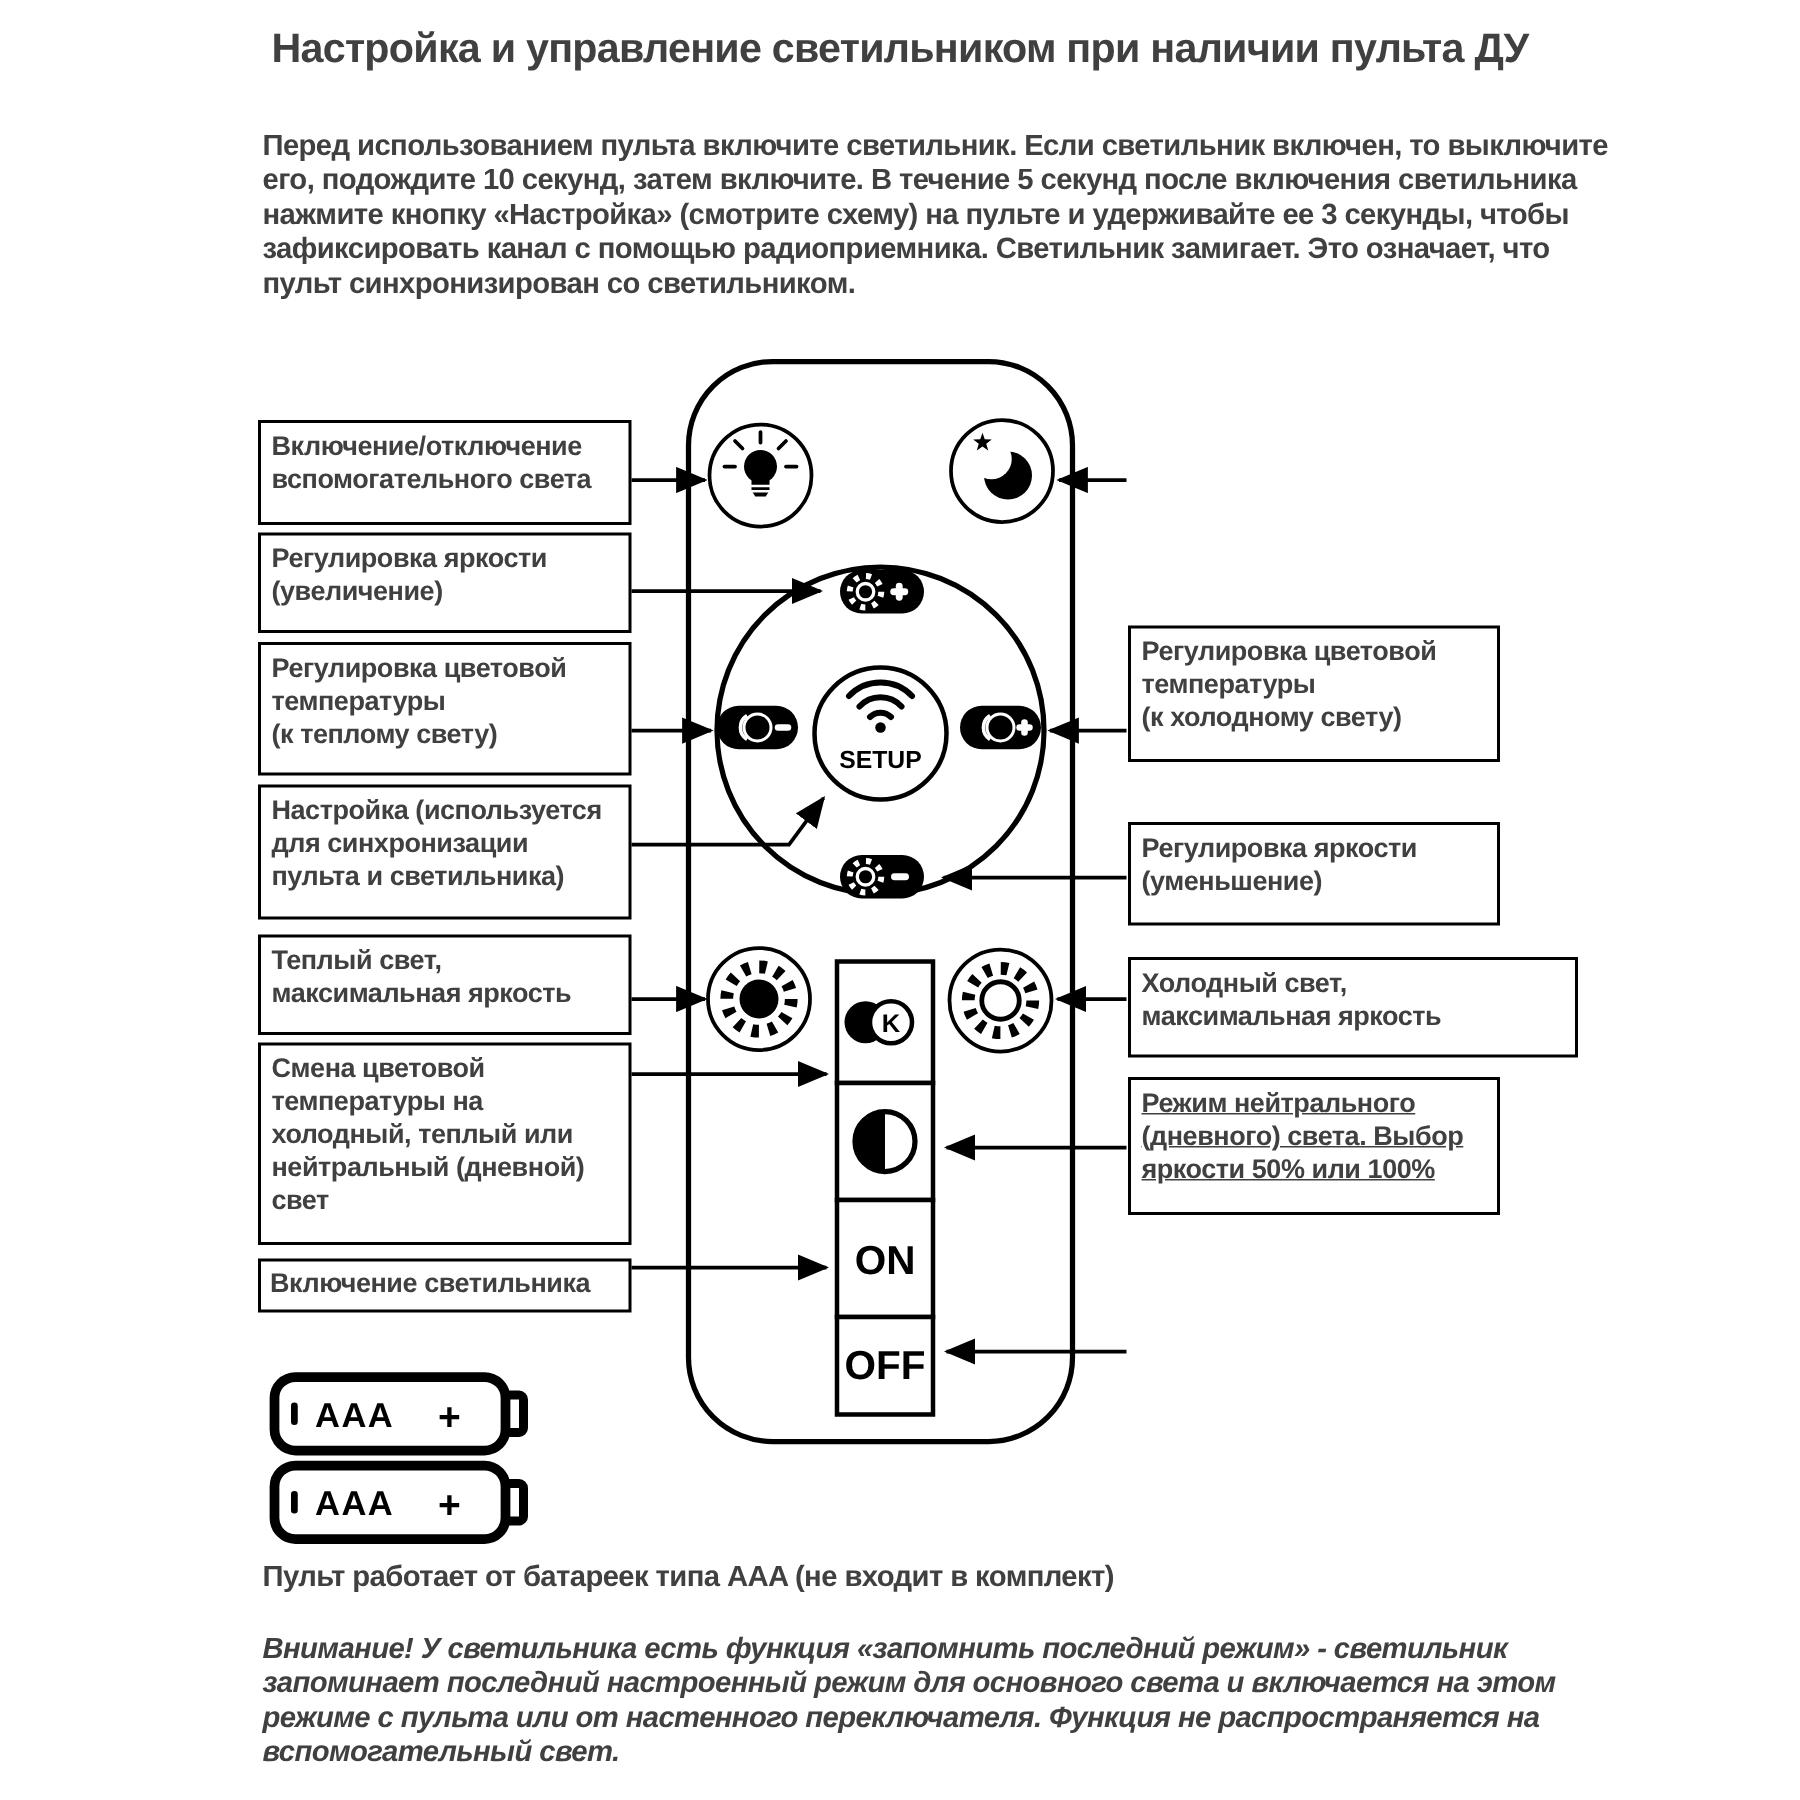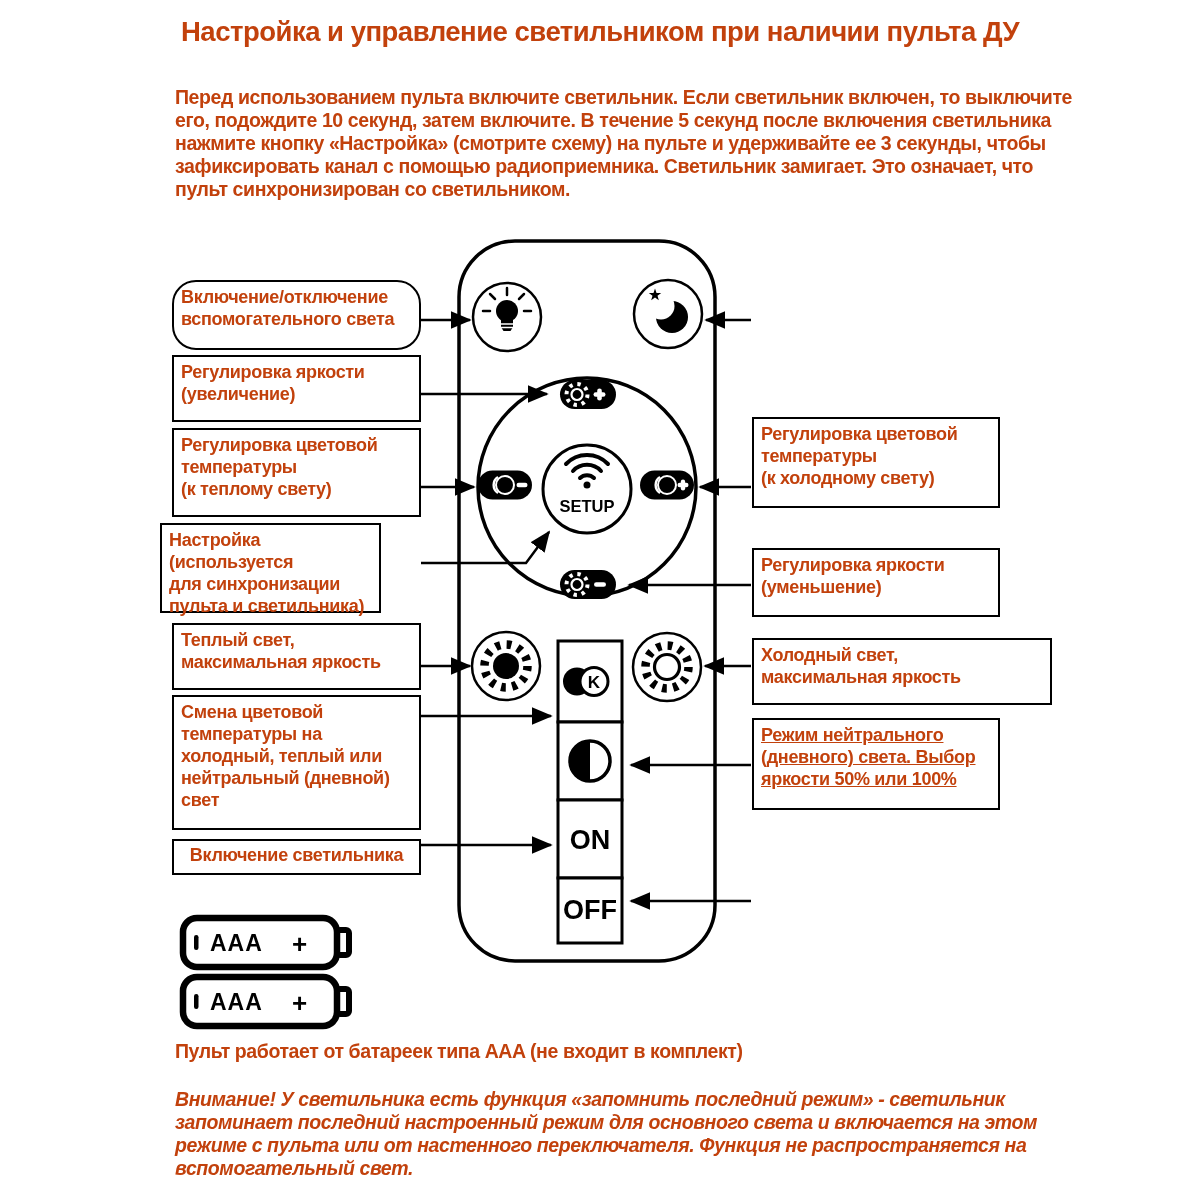--- a/index.html
+++ b/index.html
@@ -1,18 +1,18 @@
 <!DOCTYPE html>
 <html lang="ru"><head>
 <meta charset="utf-8">
 <style>
   html,body{margin:0;padding:0;background:#fff;}
   .sheet{
     position:relative;width:1200px;height:1200px;background:#fff;
-    font-family:"Liberation Sans",sans-serif;color:#c2410c;overflow:hidden;
+    font-family:"Liberation Sans",sans-serif;color:#404040;overflow:hidden;
   }
   .page-title{
     position:absolute;left:0;top:16px;width:1200px;text-align:center;
     font-size:27.5px;font-weight:bold;letter-spacing:-0.5px;margin:0;
   }
   .para{
     position:absolute;font-size:19.5px;font-weight:bold;line-height:23px;
     letter-spacing:-0.4px;white-space:pre-line;margin:0;
   }
   .intro{left:175px;top:86px;width:960px;}
@@ -33,38 +33,38 @@
 <div class="sheet">
 
   <h1 class="page-title">Настройка и управление светильником при наличии пульта ДУ</h1>
 
   <p class="para intro">Перед использованием пульта включите светильник. Если светильник включен, то выключите
 его, подождите 10 секунд, затем включите. В течение 5 секунд после включения светильника
 нажмите кнопку «Настройка» (смотрите схему) на пульте и удерживайте ее 3 секунды, чтобы
 зафиксировать канал с помощью радиоприемника. Светильник замигает. Это означает, что
 пульт синхронизирован со светильником.</p>
 
-  <div class="callout" style="left:172px;top:280px;width:249px;height:70px;border-radius:24px;">Включение/отключение
+  <div class="callout" style="left:172px;top:280px;width:249px;height:70px;">Включение/отключение
 вспомогательного света</div>
   <div class="callout" style="left:172px;top:355px;width:249px;height:67px;">Регулировка яркости
 (увеличение)</div>
   <div class="callout" style="left:172px;top:428px;width:249px;height:89px;">Регулировка цветовой
 температуры
 (к теплому свету)</div>
-  <div class="callout" style="left:160px;top:523px;width:221px;height:90px;">Настройка (используется
+  <div class="callout" style="left:172px;top:523px;width:249px;height:90px;">Настройка (используется
 для синхронизации
 пульта и светильника)</div>
   <div class="callout" style="left:172px;top:623px;width:249px;height:67px;">Теплый свет,
 максимальная яркость</div>
   <div class="callout" style="left:172px;top:695px;width:249px;height:135px;">Смена цветовой
 температуры на
 холодный, теплый или
 нейтральный (дневной)
 свет</div>
-  <div class="callout single" style="left:172px;top:839px;width:249px;height:36px;text-align:center;">Включение светильника</div>
+  <div class="callout single" style="left:172px;top:839px;width:249px;height:36px;">Включение светильника</div>
 
   <div class="callout" style="left:752px;top:417px;width:248px;height:91px;">Регулировка цветовой
 температуры
 (к холодному свету)</div>
   <div class="callout" style="left:752px;top:548px;width:248px;height:69px;">Регулировка яркости
 (уменьшение)</div>
   <div class="callout" style="left:752px;top:638px;width:300px;height:67px;">Холодный свет,
 максимальная яркость</div>
   <div class="callout" style="left:752px;top:718px;width:248px;height:92px;text-decoration:underline;">Режим нейтрального
 (дневного) света. Выбор

